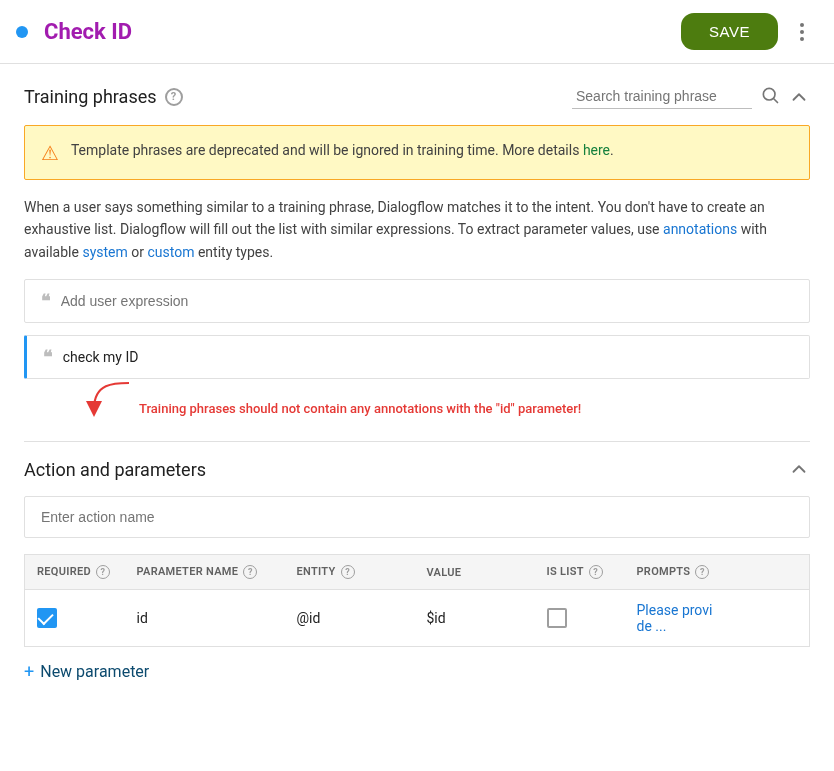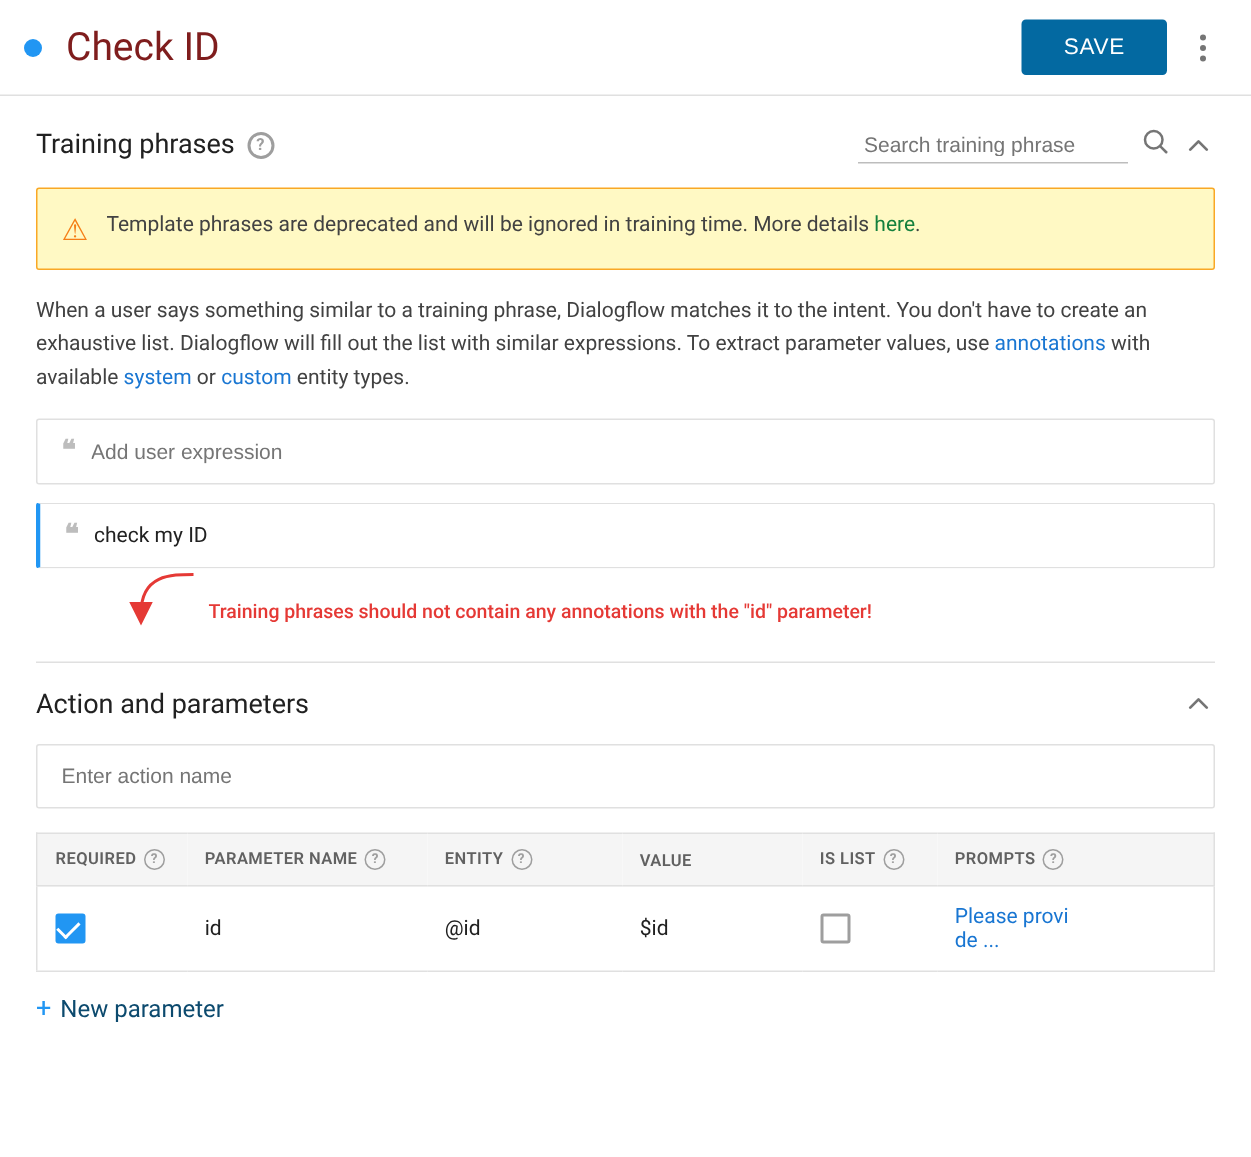--- a/index.html
+++ b/index.html
@@ -23,34 +23,34 @@
     }
     .header-dot {
       width: 12px;
       height: 12px;
       border-radius: 50%;
       background: #2196F3;
       margin-right: 16px;
       flex-shrink: 0;
     }
     .header-title {
-      font-size: 26px;
-      font-weight: 400;
-      color: #7f1d1d;
+      font-size: 22px;
+      font-weight: 700;
+      color: #a21caf;
       flex: 1;
     }
     .save-btn {
-      background: #0369a1;
+      background: #4d7c0f;
       color: #fff;
       border: none;
       padding: 10px 28px;
       font-size: 15px;
       font-weight: 500;
       letter-spacing: 0.5px;
-      border-radius: 3px;
+      border-radius: 13px;
       cursor: pointer;
       text-transform: uppercase;
     }
     .more-icon {
       width: 32px;
       height: 32px;
       display: flex;
       flex-direction: column;
       align-items: center;
       justify-content: center;

